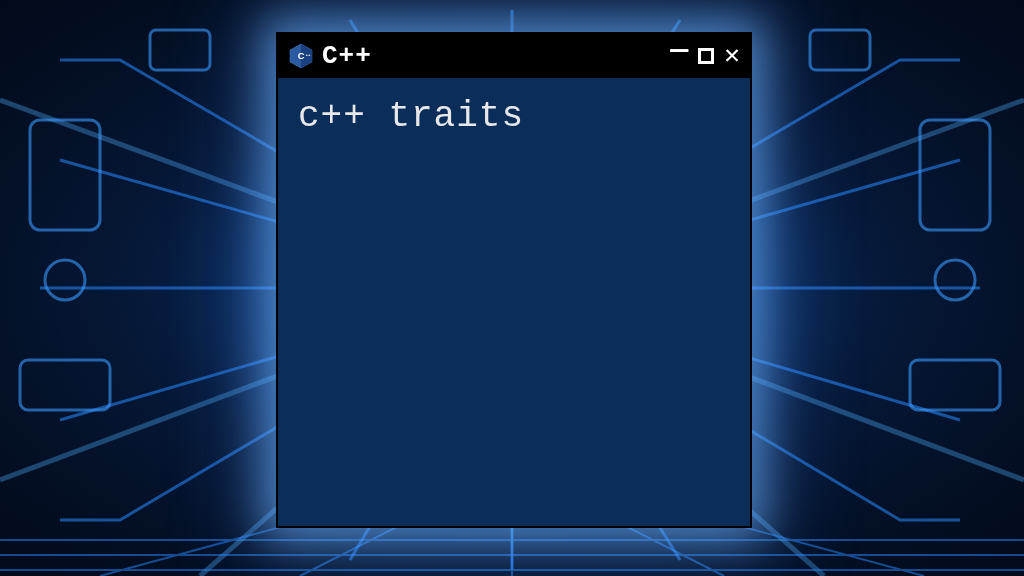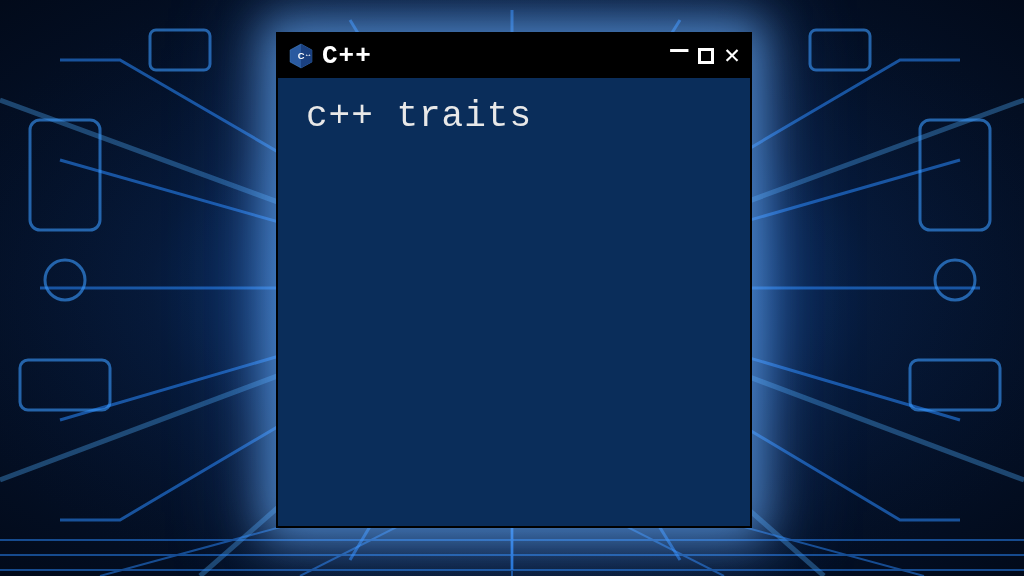--- a/index.html
+++ b/index.html
@@ -64,21 +64,21 @@
       font-size: 24px;
       font-weight: bold;
       line-height: 1;
       cursor: pointer;
       user-select: none;
     }
     .ctrl-min { font-size: 30px; position: relative; top: -6px; }
     .ctrl-max { font-size: 18px; border: 3px solid #fff; width: 16px; height: 16px; display: inline-block; }
     .ctrl-close { font-size: 26px; }
     .content {
-      padding: 18px 28px;
+      padding: 18px 20px;
       color: #e8e8e8;
       font-family: "Courier New", monospace;
       font-size: 36px;
       font-weight: normal;
       letter-spacing: 1px;
     }
   </style>
 </head>
 <body>
 

